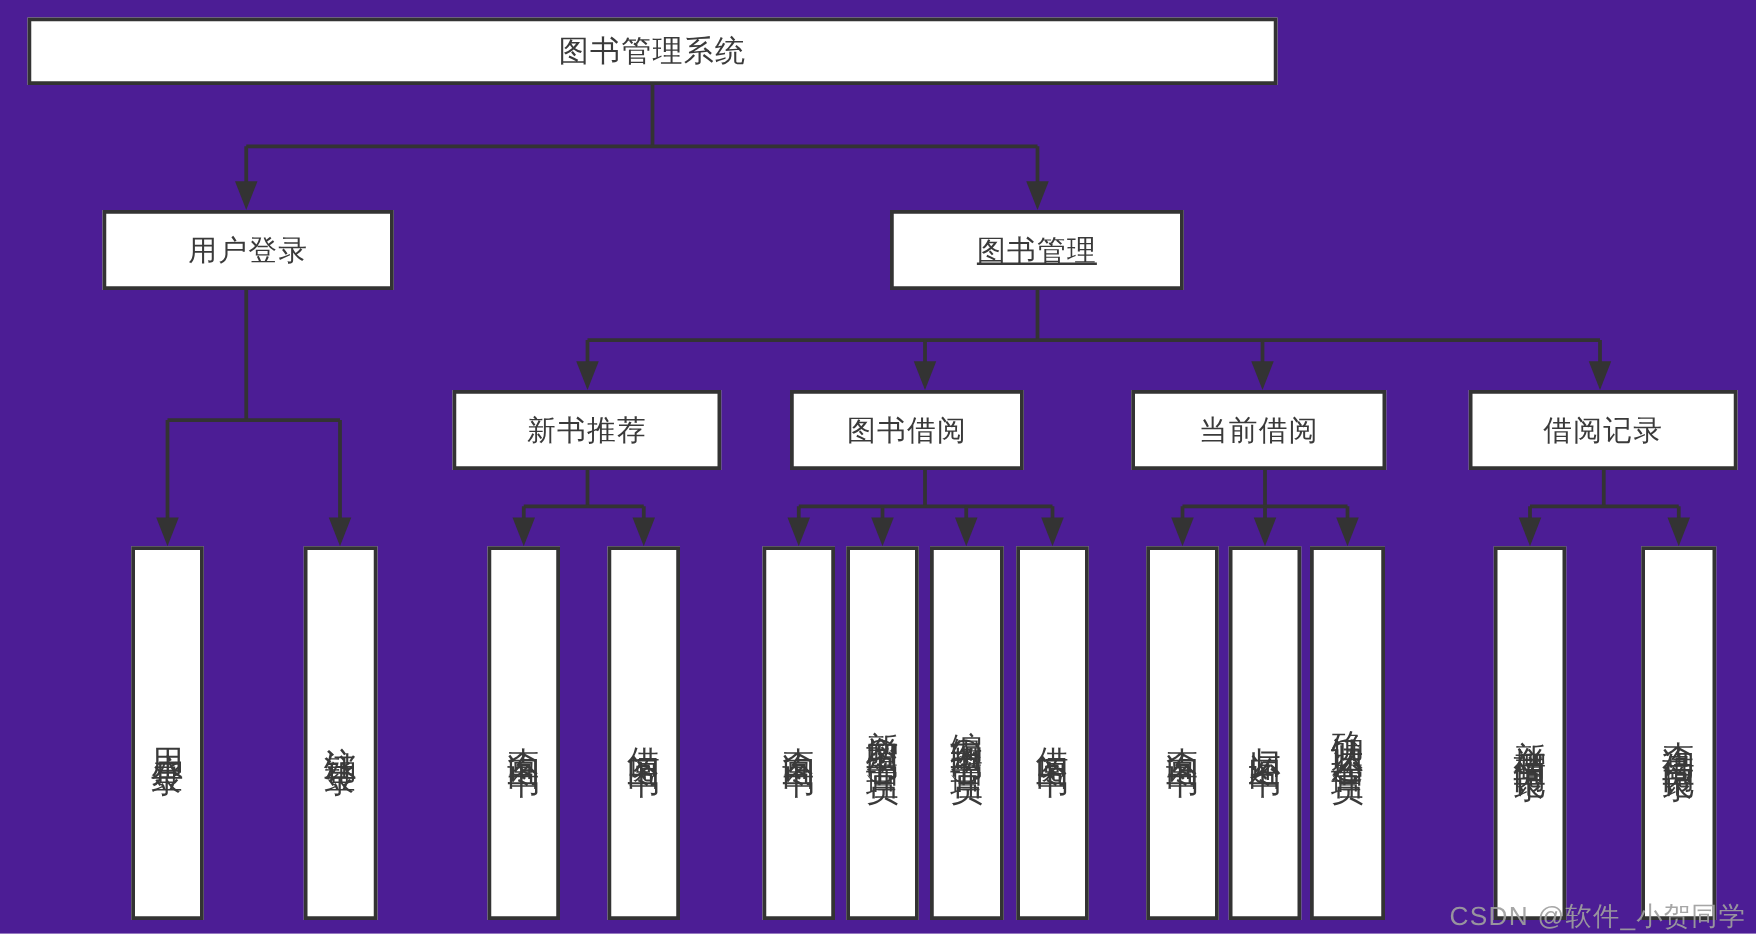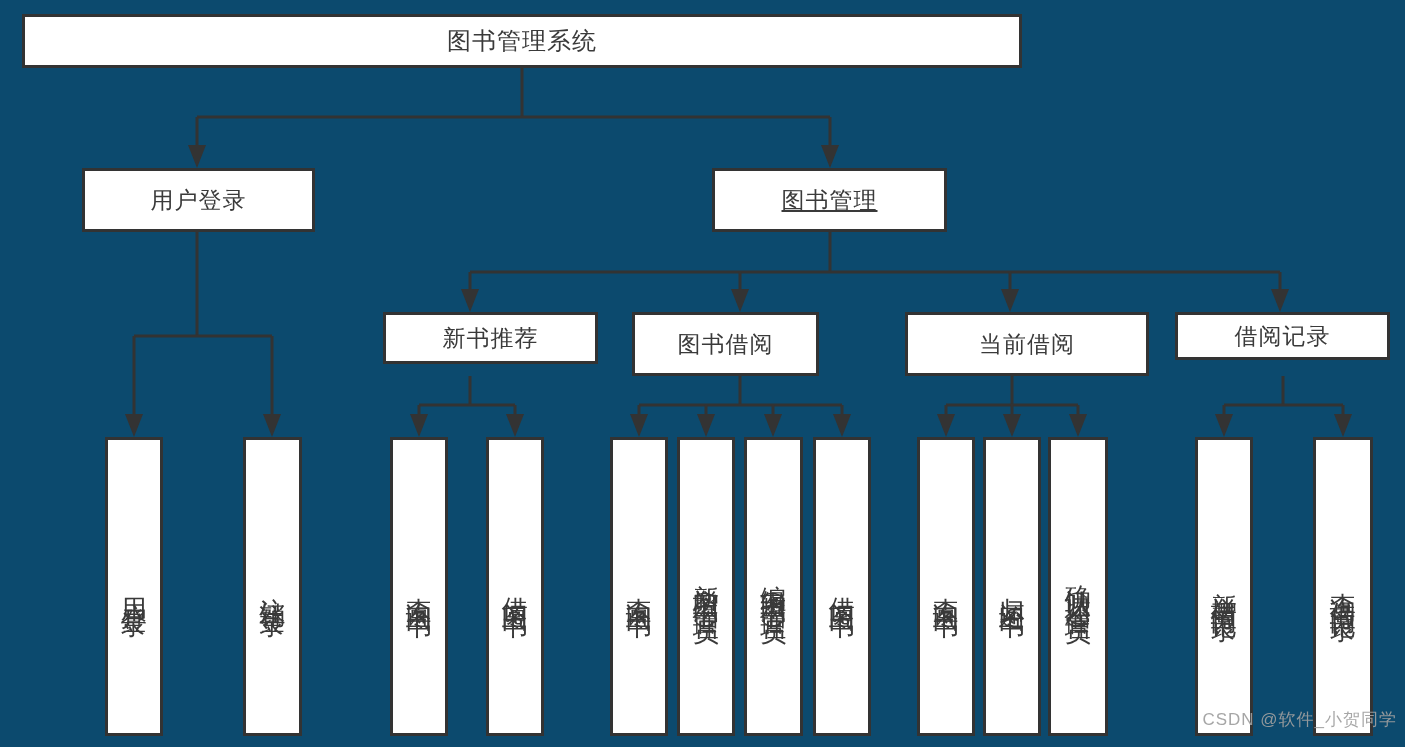--- a/index.html
+++ b/index.html
@@ -8,21 +8,21 @@
     background: #ffffff;
     width: 1405px;
     height: 747px;
     overflow: hidden;
     font-family: "Liberation Sans", "DejaVu Sans", sans-serif;
   }
   .stage {
     position: relative;
     width: 1405px;
     height: 747px;
-    background: #0c4a6e;
+    background: #4c1d95;
   }
   .connectors {
     position: absolute;
     left: 0; top: 0;
     z-index: 0;
   }
   .connectors path.line {
     stroke: #333333;
     stroke-width: 3;
     fill: none;
@@ -51,22 +51,22 @@
     writing-mode: vertical-rl;
     text-orientation: mixed;
     font-size: 26px;
     letter-spacing: 5px;
     line-height: 1.1;
     padding: 6px 0;
   }
   .watermark {
     position: absolute;
     right: 8px;
-    bottom: 16px;
-    font-size: 17px;
+    bottom: 0;
+    font-size: 21px;
     color: rgba(158, 158, 158, 0.92);
     letter-spacing: 1px;
     z-index: 2;
     white-space: nowrap;
   }
 </style>
 </head>
 <body>
 
 <div class="stage">
@@ -145,24 +145,24 @@
       <path class="line" d="M1343 405 V417"></path>
       <path class="arrowhead" d="M1334 414 L1352 414 L1343 437 Z"></path>
     </g>
   </svg>
 
   <div class="box hbox" style="left:22px; top:14px; width:1000px; height:54px; font-size:24px;">图书管理系统</div>
 
   <div class="box hbox" style="left:82px; top:168px; width:233px; height:64px;">用户登录</div>
   <div class="box hbox" style="left:712px; top:168px; width:235px; height:64px;text-decoration:underline;">图书管理</div>
 
-  <div class="box hbox" style="left:362px; top:312px; width:215px; height:52px;margin-left:21px;">新书推荐</div>
+  <div class="box hbox" style="left:362px; top:312px; width:215px; height:64px;">新书推荐</div>
   <div class="box hbox" style="left:632px; top:312px; width:187px; height:64px;">图书借阅</div>
-  <div class="box hbox" style="left:905px; top:312px; width:244px; height:64px;">当前借阅</div>
-  <div class="box hbox" style="left:1175px; top:312px; width:215px; height:48px;">借阅记录</div>
+  <div class="box hbox" style="left:905px; top:312px; width:204px; height:64px;">当前借阅</div>
+  <div class="box hbox" style="left:1175px; top:312px; width:215px; height:64px;">借阅记录</div>
 
   <div class="box vbox" style="left:105px; top:437px; width:58px; height:299px;">用户登录</div>
   <div class="box vbox" style="left:243px; top:437px; width:59px; height:299px;">注销登录</div>
 
   <div class="box vbox" style="left:390px; top:437px; width:58px; height:299px;">查询图书</div>
   <div class="box vbox" style="left:486px; top:437px; width:58px; height:299px;">借阅图书</div>
 
   <div class="box vbox" style="left:610px; top:437px; width:58px; height:299px;">查询图书</div>
   <div class="box vbox" style="left:677px; top:437px; width:58px; height:299px;">新增图书（管理员）</div>
   <div class="box vbox" style="left:744px; top:437px; width:59px; height:299px;">编辑图书（管理员）</div>

